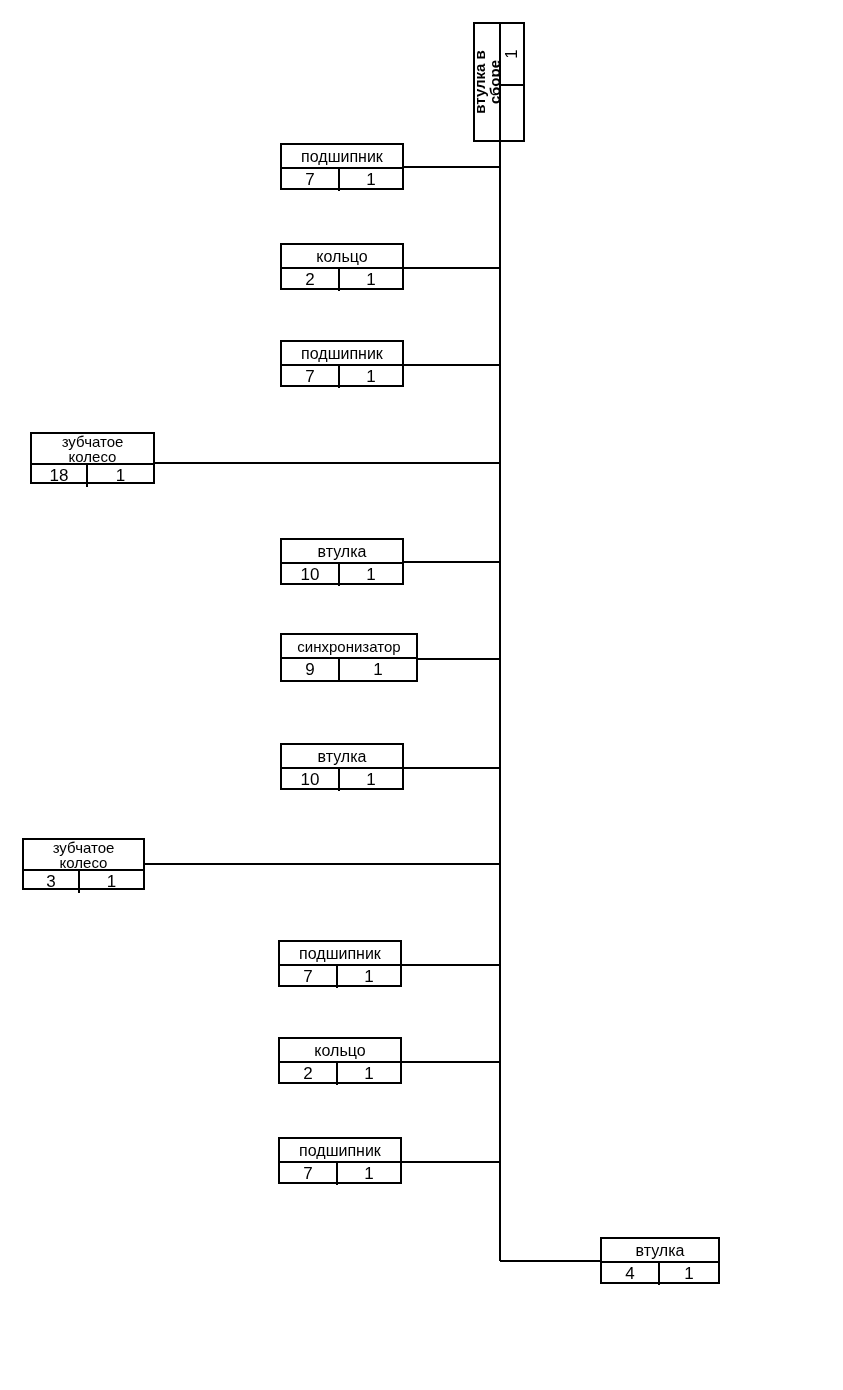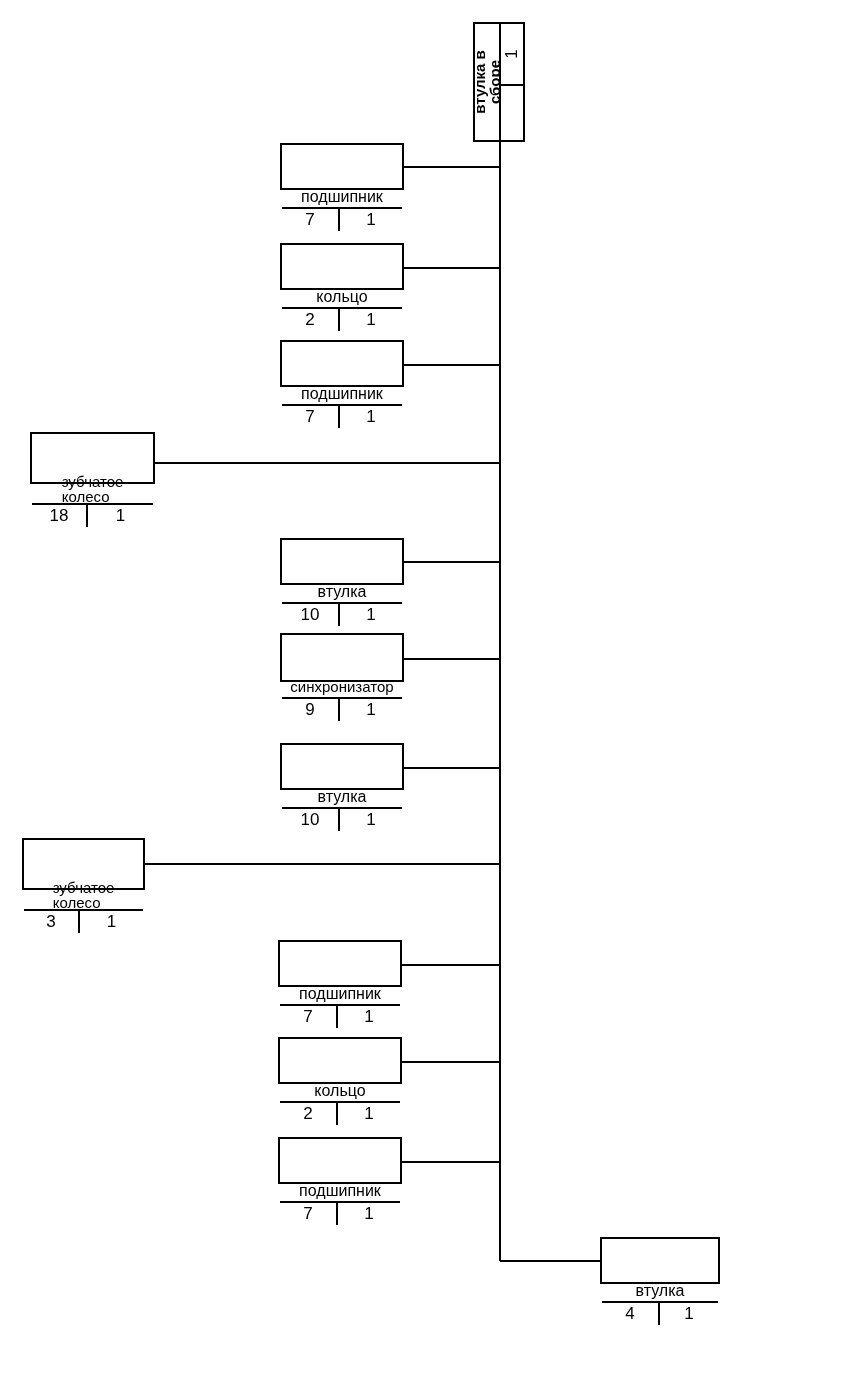--- a/index.html
+++ b/index.html
@@ -28,29 +28,29 @@
   .node {
     position: absolute;
     border: 2px solid #000000;
     background: #ffffff;
     box-sizing: border-box;
     display: flex;
     flex-direction: column;
   }
   .node-title {
     border-bottom: 2px solid #000000;
+    text-align: center;
     font-size: 16px;
     line-height: 17px;
     padding: 3px 2px 2px 2px;
     white-space: pre-line;
     box-sizing: border-box;
     display: flex;
     align-items: center;
     justify-content: center;
-    margin-top: 40px;
   }
   .node-row {
     display: flex;
     flex-direction: row;
     flex: 1 1 auto;
     box-sizing: border-box;
   }
   .node-cell {
     text-align: center;
     font-size: 17px;
@@ -194,21 +194,21 @@
   </div>
 
   <div class="node" style="left:280px; top:538px; width:124px; height:47px;">
     <div class="node-title" style="height:24px;">втулка</div>
     <div class="node-row">
       <div class="node-cell cell-code" style="width:58px;">10</div>
       <div class="node-cell" style="flex:1;">1</div>
     </div>
   </div>
 
-  <div class="node" style="left:280px; top:633px; width:124px; height:49px;">
+  <div class="node" style="left:280px; top:633px; width:138px; height:49px;">
     <div class="node-title" style="height:26px; font-size:15px;">синхронизатор</div>
     <div class="node-row">
       <div class="node-cell cell-code" style="width:58px;">9</div>
       <div class="node-cell" style="flex:1;">1</div>
     </div>
   </div>
 
   <div class="node" style="left:280px; top:743px; width:124px; height:47px;">
     <div class="node-title" style="height:24px;">втулка</div>
     <div class="node-row">

